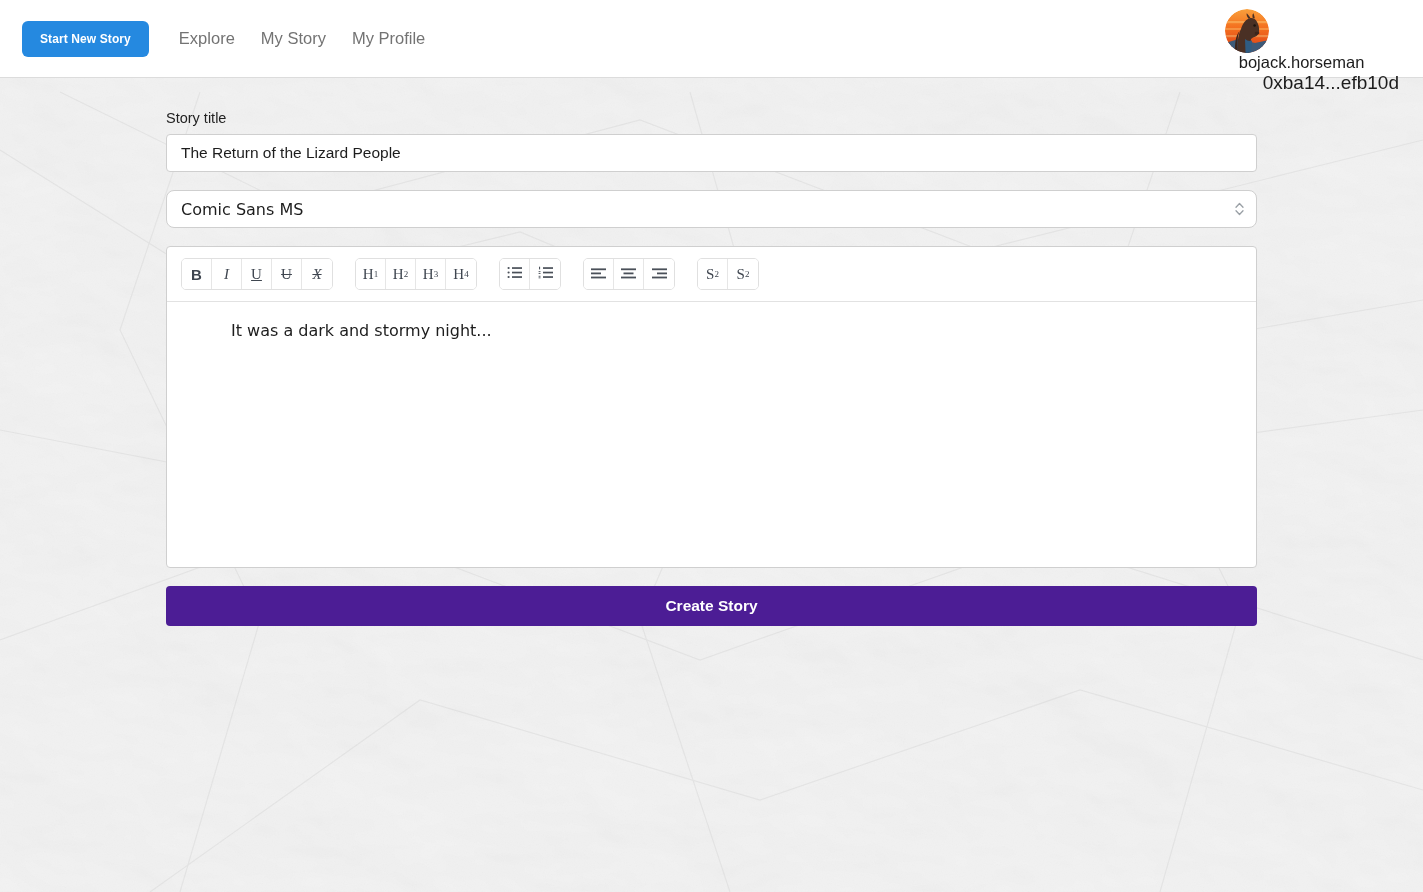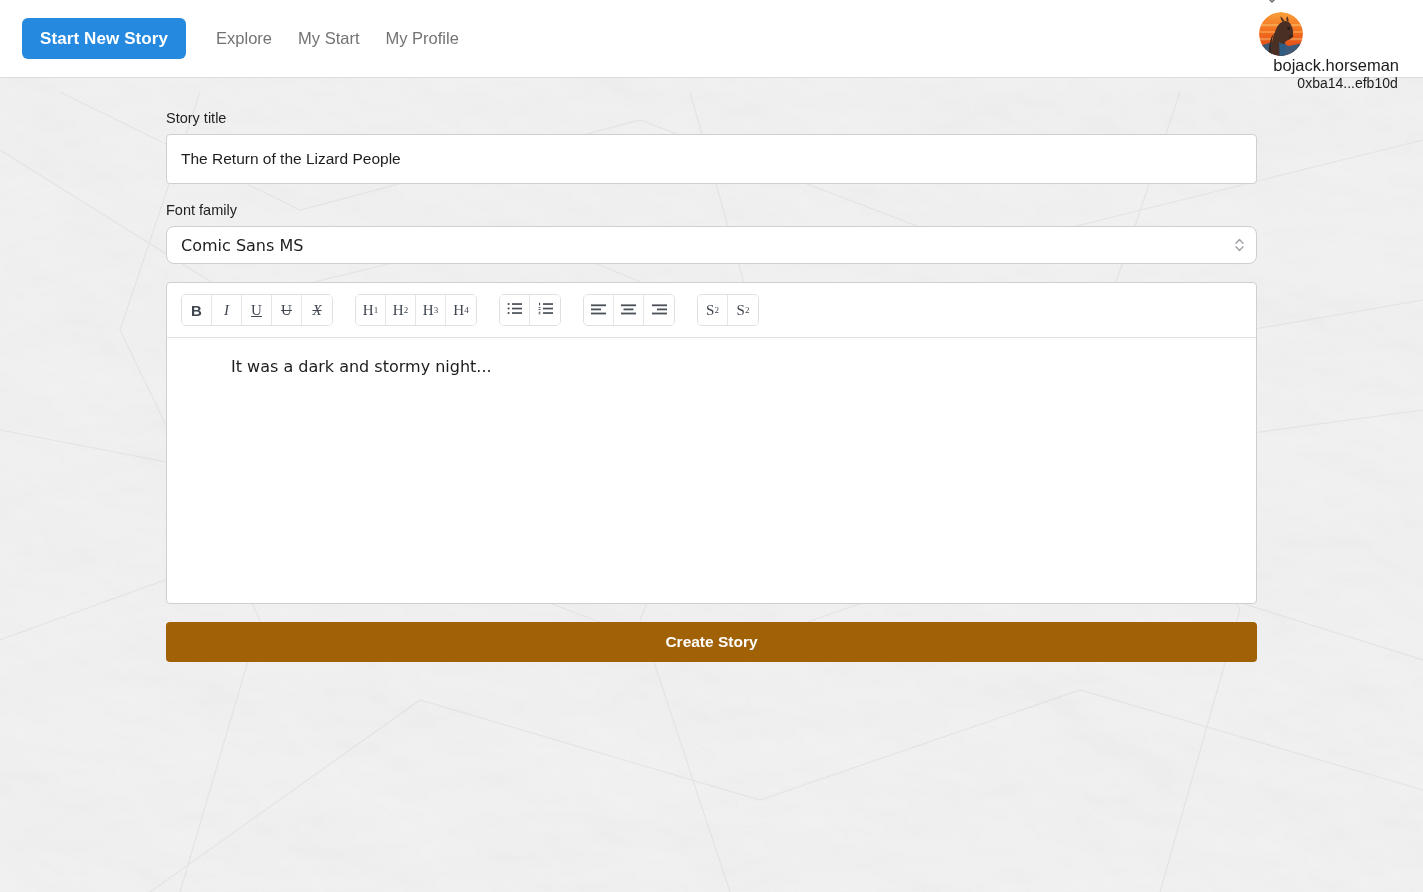--- a/index.html
+++ b/index.html
@@ -38,21 +38,21 @@
   }
 
   .nav-left {
     display: flex;
     align-items: center;
   }
 
   .start-story-btn {
     background: #2589e0;
     color: #ffffff;
-    font-size: 17px;
+    font-size: 12px;
     font-weight: bold;
     border: none;
     border-radius: 6px;
     padding: 12px 18px;
     cursor: pointer;
     line-height: 1;
     font-family: "Liberation Sans", sans-serif;
     letter-spacing: 0.1px;
   }
 
@@ -92,21 +92,21 @@
   .avatar svg { display: block; }
 
   .username {
     font-size: 16.5px;
     color: #1c1c1c;
     margin-left: 14px;
     white-space: nowrap;
   }
 
   .wallet {
-    font-size: 14px;
+    font-size: 19px;
     color: #1c1c1c;
     margin-left: 38px;
     white-space: nowrap;
     cursor: pointer;
   }
 
   
   .content {
     position: relative;
     z-index: 4;
@@ -115,21 +115,21 @@
 
   .field-label {
     font-size: 14.5px;
     color: #222222;
     margin-bottom: 8px;
     display: block;
   }
 
   .text-input {
     width: 100%;
-    height: 50px;
+    height: 38px;
     background: #ffffff;
     border: 1px solid #cfcfcf;
     border-radius: 4px;
     font-size: 15.5px;
     color: #1d1d1d;
     padding: 0 14px;
     font-family: "Liberation Sans", sans-serif;
     outline: none;
     display: block;
   }
@@ -231,21 +231,21 @@
     font-size: 16px;
     color: #1d1d1d;
     line-height: 1.4;
     margin-left: 44px;
   }
 
   .create-btn {
     width: 100%;
     height: 40px;
     margin-top: 18px;
-    background: #a16207;
+    background: #4c1d95;
     color: #ffffff;
     border: none;
     border-radius: 4px;
     font-size: 15.5px;
     font-weight: bold;
     cursor: pointer;
     font-family: "Liberation Sans", sans-serif;
     display: block;
   }
 </style>
@@ -283,21 +283,21 @@
       <path d="M1180,92 L1100,330 L1240,610 L1160,892"></path>
     </g>
     <rect width="1423" height="892" filter="url(#grain)"></rect>
   </svg>
 </div>
 
 <div class="navbar">
   <div class="nav-left">
     <button class="start-story-btn">Start New Story</button>
     <span class="nav-link">Explore</span>
-    <span class="nav-link">My Start</span>
+    <span class="nav-link">My Story</span>
     <span class="nav-link">My Profile</span>
   </div>
 
   <div class="nav-right">
     <span class="chevron-btn">
       <svg width="20" height="20" viewBox="0 0 20 20" fill="none">
         <path d="M4.5 7.5 L10 13 L15.5 7.5" stroke="#6b7077" stroke-width="1.6" stroke-linecap="round" stroke-linejoin="round"></path>
       </svg>
     </span>
 
@@ -339,21 +339,20 @@
 </div>
 
 <div class="content">
 
   <div class="field-block">
     <label class="field-label">Story title</label>
     <input class="text-input" type="text" value="The Return of the Lizard People" style="">
   </div>
 
   <div class="field-block">
-    <label class="field-label">Font family</label>
     <div class="select-wrap">
       <div class="select-box">
         <span class="select-value">Comic Sans MS</span>
       </div>
       <span class="select-arrows">
         <svg width="11" height="17" viewBox="0 0 11 17" fill="none">
           <path d="M2 6.8 L5.5 3 L9 6.8" stroke="#9aa0a6" stroke-width="1.3" stroke-linecap="round" stroke-linejoin="round"></path>
           <path d="M2 10.2 L5.5 14 L9 10.2" stroke="#9aa0a6" stroke-width="1.3" stroke-linecap="round" stroke-linejoin="round"></path>
         </svg>
       </span>

